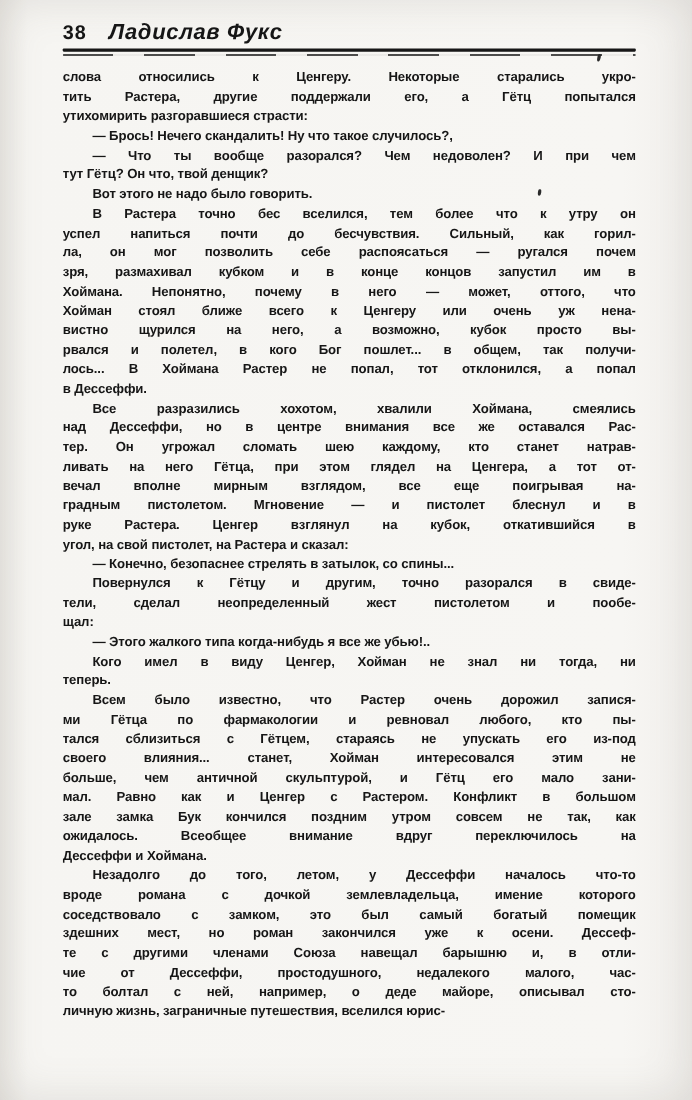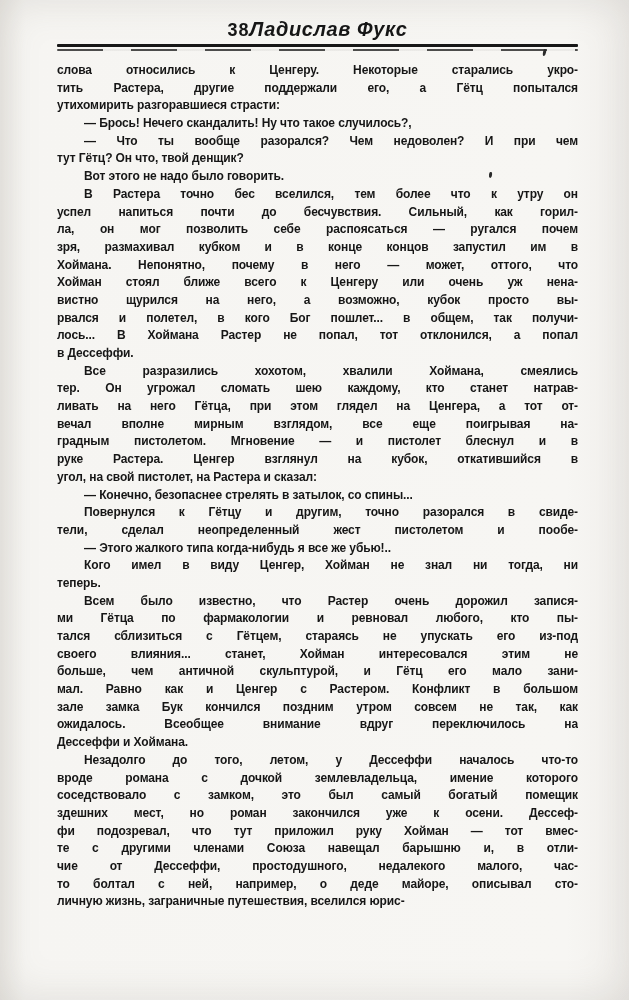--- a/index.html
+++ b/index.html
@@ -16,22 +16,23 @@
     background: #f5f4f1;
     background: linear-gradient(90deg, #eceae6 0%, #f6f5f2 4%, #f7f6f3 90%, #f1efec 100%);
     box-shadow: inset 0 0 40px rgba(120,115,105,0.18);
     padding: 18px 51px 0 57px;
     overflow: hidden;
     font-family: "Liberation Sans", "DejaVu Sans", sans-serif;
     color: #161616;
   }
   .header-row {
     display: flex;
-    justify-content: center;
+    justify-content: flex-start;
     align-items: baseline;
+    gap: 20px;
   }
   .page-number {
     font-size: 18px;
     font-weight: 700;
     letter-spacing: 1px;
   }
   .running-title {
     font-size: 20px;
     font-weight: 700;
     font-style: italic;
@@ -113,33 +114,35 @@
         <div class="line">зря, размахивал кубком и в конце концов запустил им в</div>
         <div class="line">Хоймана. Непонятно, почему в него — может, оттого, что</div>
         <div class="line">Хойман стоял ближе всего к Ценгеру или очень уж нена-</div>
         <div class="line">вистно щурился на него, а возможно, кубок просто вы-</div>
         <div class="line">рвался и полетел, в кого Бог пошлет... в общем, так получи-</div>
         <div class="line">лось... В Хоймана Растер не попал, тот отклонился, а попал</div>
         <div class="line para-end">в Дессеффи.</div>
       </div>
       <div class="paragraph">
         <div class="line indent">Все разразились хохотом, хвалили Хоймана, смеялись</div>
+        <div class="line">над Дессеффи, но в центре внимания все же оставался Рас-</div>
         <div class="line">тер. Он угрожал сломать шею каждому, кто станет натрав-</div>
         <div class="line">ливать на него Гётца, при этом глядел на Ценгера, а тот от-</div>
         <div class="line">вечал вполне мирным взглядом, все еще поигрывая на-</div>
         <div class="line">градным пистолетом. Мгновение — и пистолет блеснул и в</div>
         <div class="line">руке Растера. Ценгер взглянул на кубок, откатившийся в</div>
         <div class="line para-end">угол, на свой пистолет, на Растера и сказал:</div>
       </div>
       <div class="paragraph">
         <div class="line indent para-end">— Конечно, безопаснее стрелять в затылок, со спины...</div>
       </div>
       <div class="paragraph">
         <div class="line indent">Повернулся к Гётцу и другим, точно разорался в свиде-</div>
         <div class="line">тели, сделал неопределенный жест пистолетом и пообе-</div>
+        <div class="line para-end">щал:</div>
       </div>
       <div class="paragraph">
         <div class="line indent para-end">— Этого жалкого типа когда-нибудь я все же убью!..</div>
       </div>
       <div class="paragraph">
         <div class="line indent">Кого имел в виду Ценгер, Хойман не знал ни тогда, ни</div>
         <div class="line para-end">теперь.</div>
       </div>
       <div class="paragraph">
         <div class="line indent">Всем было известно, что Растер очень дорожил запися-</div>
@@ -150,21 +153,20 @@
         <div class="line">мал. Равно как и Ценгер с Растером. Конфликт в большом</div>
         <div class="line">зале замка Бук кончился поздним утром совсем не так, как</div>
         <div class="line">ожидалось. Всеобщее внимание вдруг переключилось на</div>
         <div class="line para-end">Дессеффи и Хоймана.</div>
       </div>
       <div class="paragraph">
         <div class="line indent">Незадолго до того, летом, у Дессеффи началось что-то</div>
         <div class="line">вроде романа с дочкой землевладельца, имение которого</div>
         <div class="line">соседствовало с замком, это был самый богатый помещик</div>
         <div class="line">здешних мест, но роман закончился уже к осени. Дессеф-</div>
-        <div class="line">фи подозревал, что тут приложил руку Хойман — тот вмес-</div>
         <div class="line">те с другими членами Союза навещал барышню и, в отли-</div>
         <div class="line">чие от Дессеффи, простодушного, недалекого малого, час-</div>
         <div class="line">то болтал с ней, например, о деде майоре, описывал сто-</div>
         <div class="line para-end">личную жизнь, заграничные путешествия, вселился юрис-</div>
       </div>
     </div>
 
   <div class="speck speck-1"></div>
   <div class="speck speck-2"></div>
 </div>

